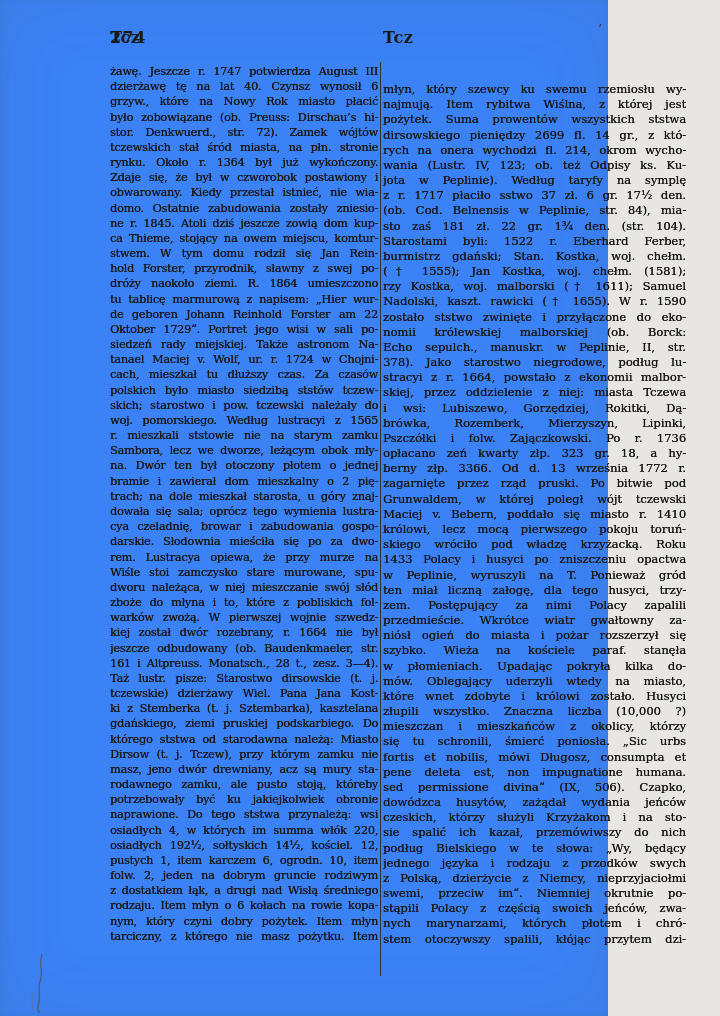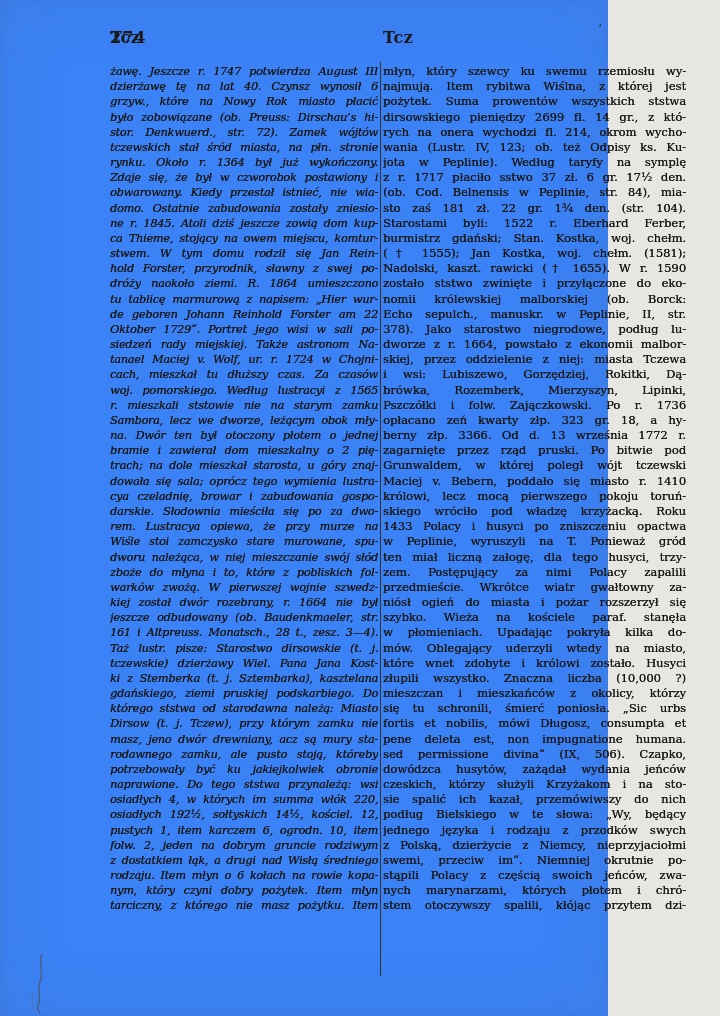--- a/index.html
+++ b/index.html
@@ -29,22 +29,22 @@
   .divider{
     position:absolute;
     left:380px;top:62px;
     width:1.2px;height:914px;
     background:#35322e;
   }
   .col{
     position:absolute;top:64px;
     text-shadow:0.25px 0 0 currentColor; 
   }
-  .col.c1{left:110px;width:268px;font-size:11.3px;letter-spacing:-0.25px;font-style:italic;}
-  .col.c2{left:383px;width:303px;font-size:11.6px;letter-spacing:-0.05px;}
+  .col.c1{left:110px;width:268px;font-size:11.3px;letter-spacing:-0.25px;}
+  .col.c2{left:383px;width:303px;font-size:11.6px;letter-spacing:-0.05px;margin-top:18px;}
   .line{
     height:15.18px;line-height:15.18px;
     text-align:justify;
     text-align-last:justify;
     text-justify:inter-word;
     overflow:hidden;
     white-space:nowrap;
   }
   .speck{
     position:absolute;left:598px;top:22px;
@@ -83,20 +83,22 @@
       <div class="line">ca Thieme, stojący na owem miejscu, komtur-</div>
       <div class="line">stwem.  W tym domu rodził się Jan Rein-</div>
       <div class="line">hold Forster, przyrodnik, sławny z swej po-</div>
       <div class="line">dróży naokoło ziemi.  R. 1864 umieszczono</div>
       <div class="line">tu tablicę marmurową z napisem: „Hier wur-</div>
       <div class="line">de geboren Johann Reinhold Forster am 22</div>
       <div class="line">Oktober 1729“.  Portret jego wisi w sali po-</div>
       <div class="line">siedzeń rady miejskiej.  Także astronom Na-</div>
       <div class="line">tanael Maciej v. Wolf, ur. r. 1724 w Chojni-</div>
       <div class="line">cach, mieszkał tu dłuższy czas.  Za czasów</div>
+      <div class="line">polskich było miasto siedzibą ststów tczew-</div>
+      <div class="line">skich; starostwo i pow. tczewski należały do</div>
       <div class="line">woj. pomorskiego.  Według lustracyi z 1565</div>
       <div class="line">r. mieszkali ststowie nie na starym zamku</div>
       <div class="line">Sambora, lecz we dworze, leżącym obok mły-</div>
       <div class="line">na.  Dwór ten był otoczony płotem o jednej</div>
       <div class="line">bramie i zawierał dom mieszkalny o 2 pię-</div>
       <div class="line">trach; na dole mieszkał starosta, u góry znaj-</div>
       <div class="line">dowała się sala; oprócz tego wymienia lustra-</div>
       <div class="line">cya czeladnię, browar i zabudowania gospo-</div>
       <div class="line">darskie.  Słodownia mieściła się po za dwo-</div>
       <div class="line">rem.  Lustracya opiewa, że przy murze na</div>
@@ -133,26 +135,27 @@
       <div class="line">dirsowskiego pieniędzy 2699 fl. 14 gr., z któ-</div>
       <div class="line">rych na onera wychodzi fl. 214, okrom wycho-</div>
       <div class="line">wania (Lustr. IV, 123; ob. też Odpisy ks. Ku-</div>
       <div class="line">jota w Peplinie).  Według taryfy na symplę</div>
       <div class="line">z r. 1717 płaciło sstwo 37 zł. 6 gr. 17½ den.</div>
       <div class="line">(ob. Cod. Belnensis w Peplinie, str. 84), mia-</div>
       <div class="line">sto zaś 181 zł. 22 gr. 1¾ den.  (str. 104).</div>
       <div class="line">Starostami byli: 1522 r. Eberhard Ferber,</div>
       <div class="line">burmistrz gdański; Stan. Kostka, woj. chełm.</div>
       <div class="line">(† 1555);  Jan Kostka, woj. chełm. (1581);</div>
+      <div class="line">rzy Kostka, woj. malborski († 1611); Samuel</div>
       <div class="line">Nadolski, kaszt. rawicki († 1655).  W r. 1590</div>
       <div class="line">zostało ststwo zwinięte i przyłączone do eko-</div>
       <div class="line">nomii królewskiej malborskiej (ob. Borck:</div>
       <div class="line">Echo sepulch., manuskr. w Peplinie, II, str.</div>
       <div class="line">378).  Jako starostwo niegrodowe, podług lu-</div>
-      <div class="line">dworze z r. 1664, powstało z ekonomii malbor-</div>
+      <div class="line">stracyi z r. 1664, powstało z ekonomii malbor-</div>
       <div class="line">skiej, przez oddzielenie z niej: miasta Tczewa</div>
       <div class="line">i wsi: Lubiszewo, Gorzędziej, Rokitki, Dą-</div>
       <div class="line">brówka, Rozemberk, Mierzyszyn, Lipinki,</div>
       <div class="line">Pszczółki i folw. Zajączkowski.  Po r. 1736</div>
       <div class="line">opłacano zeń kwarty złp. 323 gr. 18, a hy-</div>
       <div class="line">berny złp. 3366.  Od d. 13 września 1772 r.</div>
       <div class="line">zagarnięte przez rząd pruski.  Po bitwie pod</div>
       <div class="line">Grunwaldem, w której poległ wójt tczewski</div>
       <div class="line">Maciej v. Bebern, poddało się miasto r. 1410</div>
       <div class="line">królowi, lecz mocą pierwszego pokoju toruń-</div>

